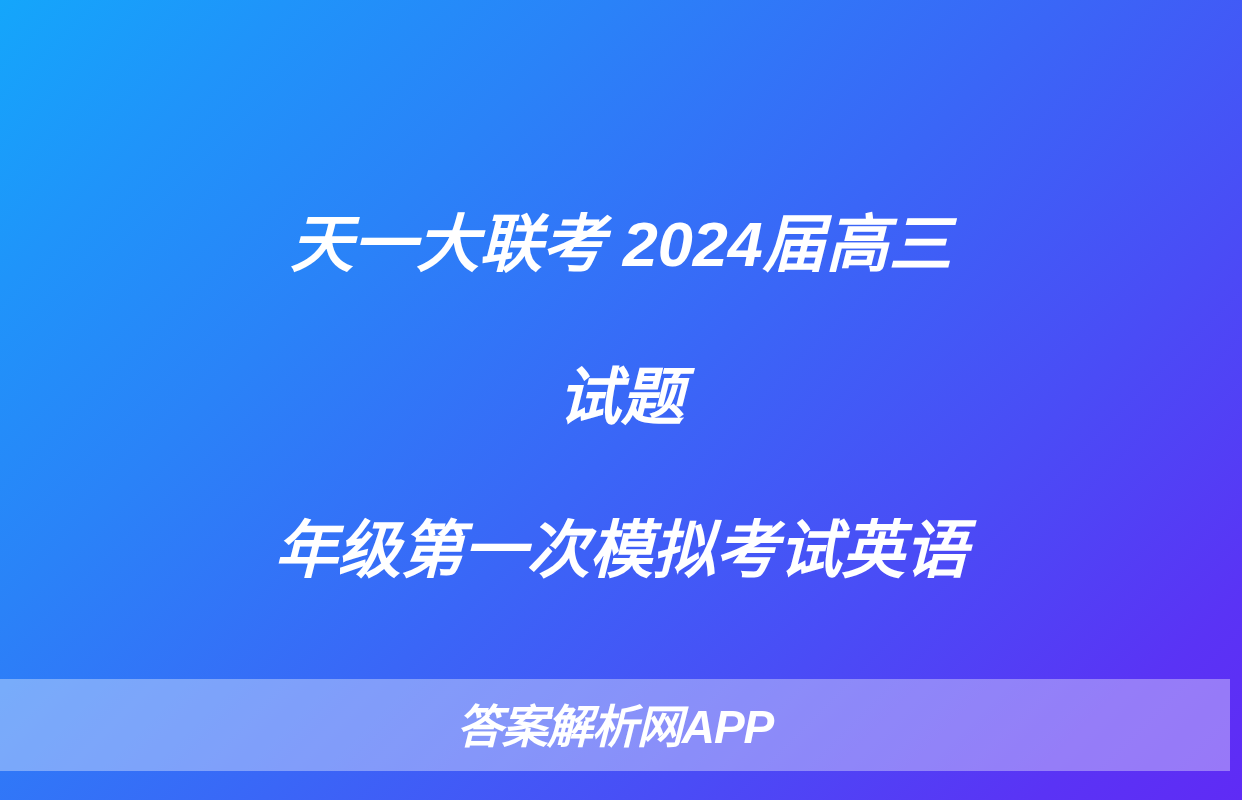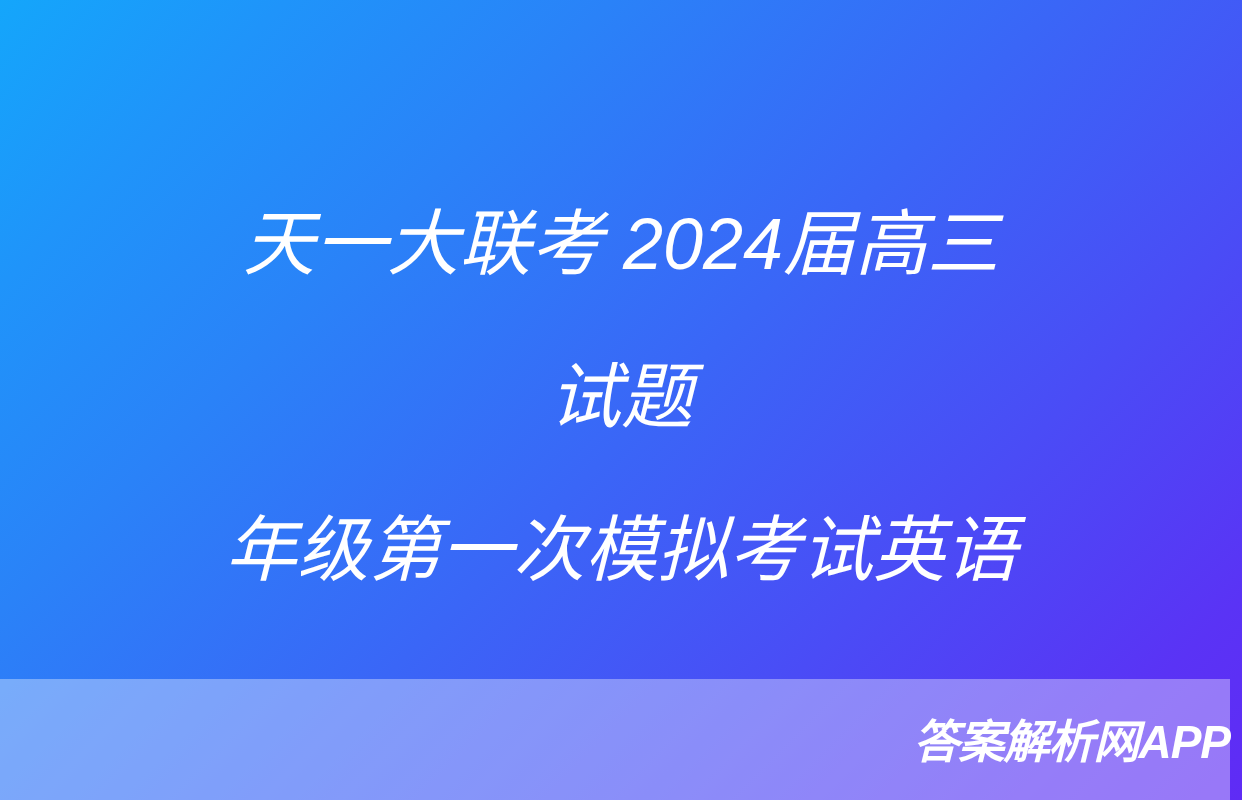--- a/index.html
+++ b/index.html
@@ -40,40 +40,40 @@
     top: 168px;
     padding: 0 34px;
     box-sizing: border-box;
     text-align: center;
   }
 
   .title-line {
     display: block;
     color: #ffffff;
     font-family: "Liberation Sans", "DejaVu Sans", sans-serif;
-    font-size: 72px;
+    font-size: 63px;
     line-height: 153px;
-    font-weight: 400;
+    font-weight: 700;
     font-style: italic;
     letter-spacing: 0px;
     white-space: nowrap;
     text-rendering: optimizeLegibility;
   }
 
   
   .watermark-band {
     position: absolute;
     left: 0;
     right: 12px;
     top: 679px;
-    height: 121px;
+    height: 92px;
     background: rgba(255, 255, 255, 0.36);
     display: flex;
     align-items: center;
-    justify-content: flex-end;
+    justify-content: center;
   }
 
   .watermark-text {
     color: #ffffff;
     font-family: "Liberation Sans", "DejaVu Sans", sans-serif;
     font-size: 46px;
     font-weight: 700;
     font-style: italic;
     line-height: 1;
     letter-spacing: -1px;

